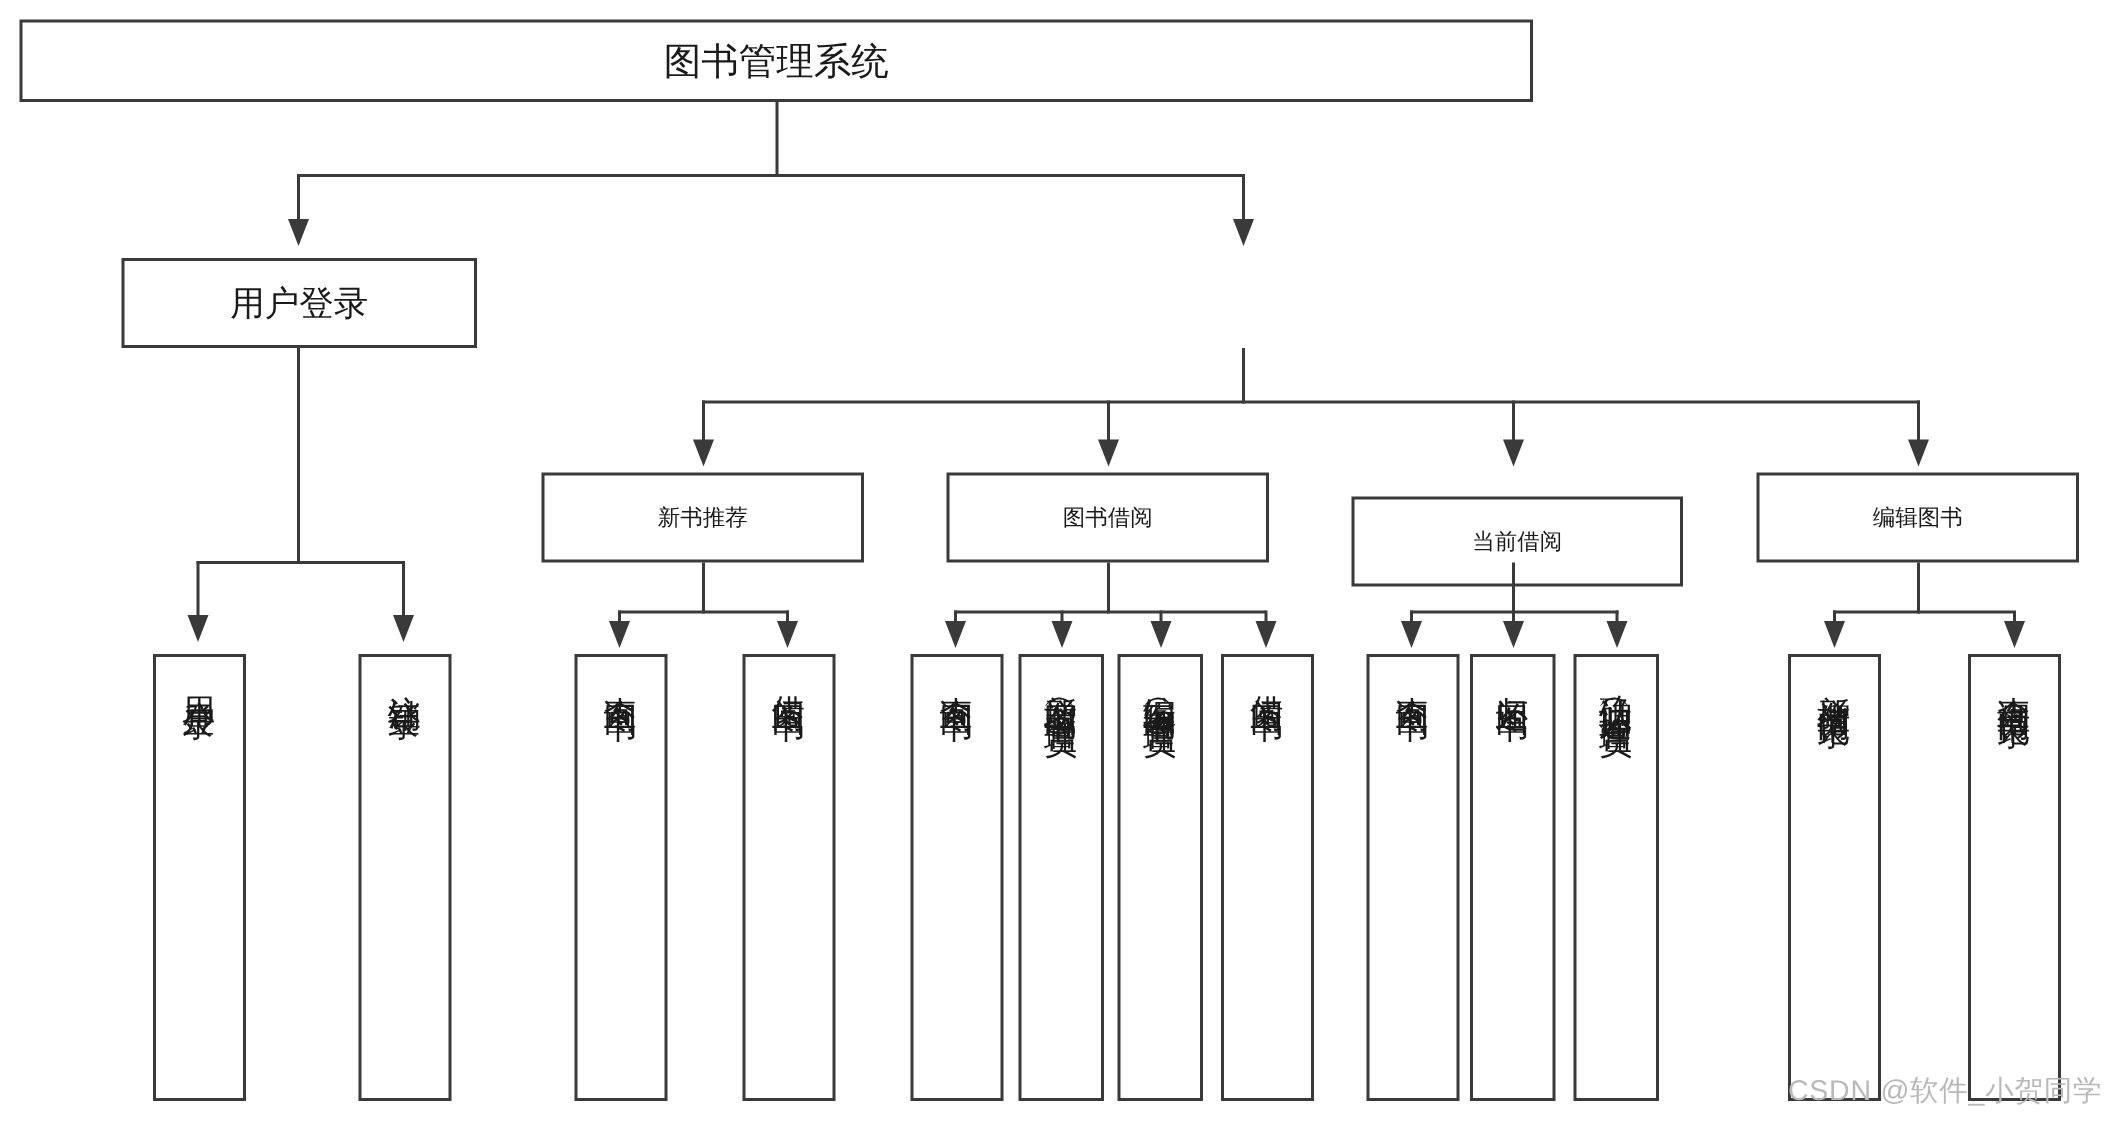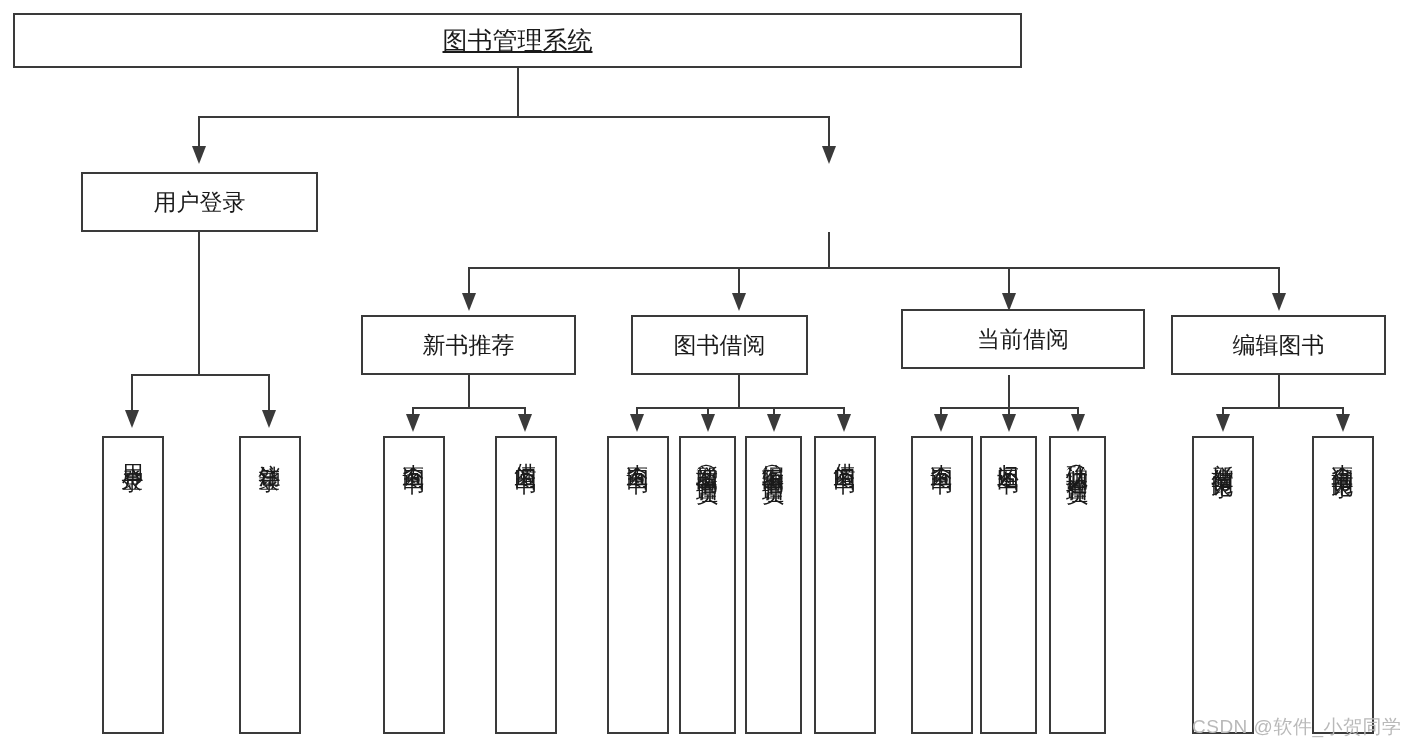--- a/index.html
+++ b/index.html
@@ -16,23 +16,23 @@
     position:absolute;
     box-sizing:border-box;
     background:#ffffff;
     border:2px solid #3a3a3a;
     display:flex;
     align-items:center;
     justify-content:center;
     color:#1a1a1a;
     text-align:center;
   }
-  .node.root   { font-size:25px;text-decoration:underline; }
+  .node.root   { font-size:25px; }
   .node.lvl1   { font-size:23px; }
-  .node.lvl2   { font-size:23px; }
+  .node.lvl2   { font-size:15px; }
 
   
   .node.leaf{
     font-size:22px;
     padding:8px 2px;
     align-items:flex-start;
     justify-content:center;
   }
   .node.leaf .vtext{
     writing-mode:vertical-rl;
@@ -103,24 +103,24 @@
   <div class="vline" style="left:738px;top:267px;width:2px;height:28px;"></div>
   <div class="arrow" style="left:732px;top:293px;"></div>
   <div class="vline" style="left:1008px;top:267px;width:2px;height:28px;"></div>
   <div class="arrow" style="left:1002px;top:293px;"></div>
   <div class="vline" style="left:1278px;top:267px;width:2px;height:28px;"></div>
   <div class="arrow" style="left:1272px;top:293px;"></div>
 
   <div class="node lvl2" style="left:361px;top:315px;width:215px;height:60px;">
     <span>新书推荐</span>
   </div>
-  <div class="node lvl2" style="left:631px;top:315px;width:177px;height:60px;">
+  <div class="node lvl2" style="left:631px;top:315px;width:215px;height:60px;">
     <span>图书借阅</span>
   </div>
-  <div class="node lvl2" style="left:901px;top:309px;width:244px;height:60px;text-align:right;">
+  <div class="node lvl2" style="left:901px;top:331px;width:221px;height:60px;text-align:right;">
     <span>当前借阅</span>
   </div>
   <div class="node lvl2" style="left:1171px;top:315px;width:215px;height:60px;">
     <span>编辑图书</span>
   </div>
 
   <div class="vline" style="left:468px;top:375px;width:2px;height:34px;"></div>
   <div class="hline" style="left:412px;top:407px;width:114px;height:2px;"></div>
   <div class="vline" style="left:412px;top:407px;width:2px;height:12px;"></div>
   <div class="arrow" style="left:406px;top:414px;"></div>

